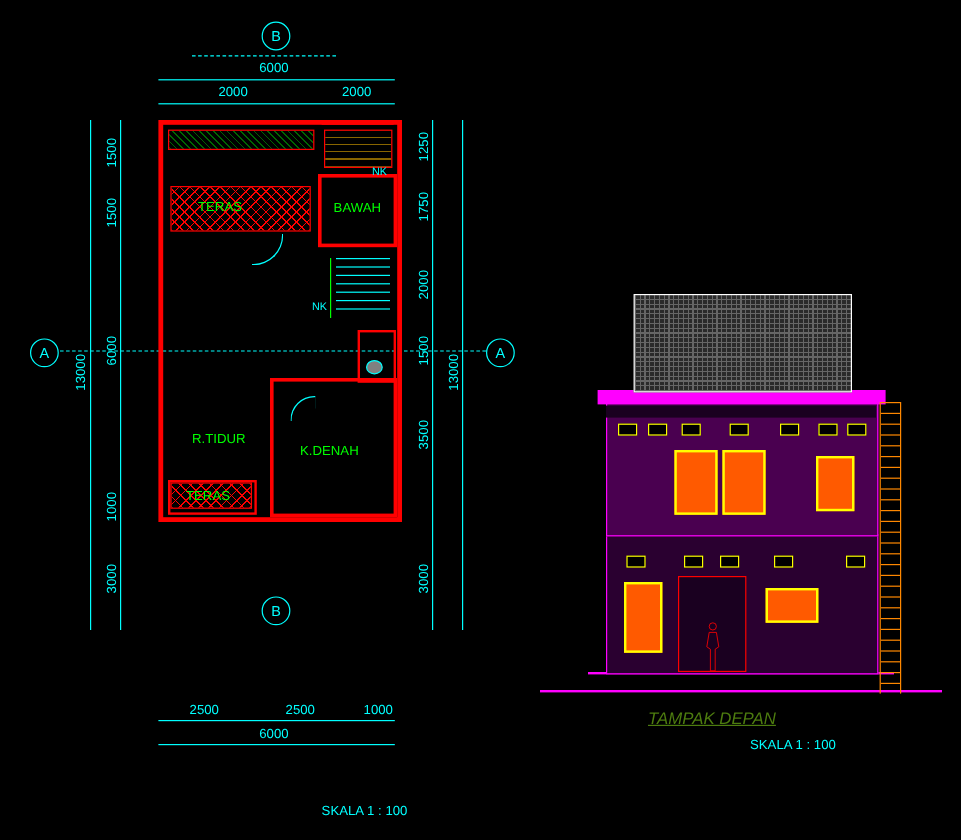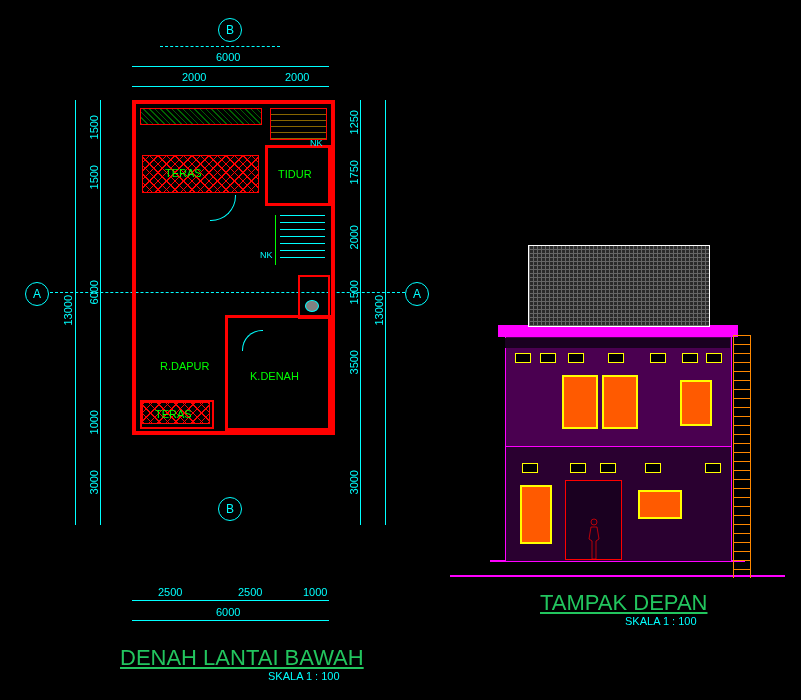--- a/index.html
+++ b/index.html
@@ -19,24 +19,25 @@
   .dim-text-v {
     writing-mode: vertical-rl;
     transform: rotate(180deg);
   }
   .room-label {
     color: #00ff00;
     font-size: 11px;
     position: absolute;
   }
   .title {
-    color: #22c55e;
-    font-size: 22px;
+    color: #4d7c0f;
+    font-size: 14px;
     text-decoration: underline;
     position: absolute;
+    font-style: italic;
   }
   .subtitle {
     color: #00ffff;
     font-size: 11px;
     position: absolute;
   }
   .section-marker {
     position: absolute;
     width: 22px;
     height: 22px;
@@ -206,28 +207,27 @@
 
   <div class="wall-outer" style="left:225px; top:315px; width:100px; height:110px; border:3px solid #ff0000;"></div>
 
   <div class="wall-outer" style="left:140px; top:400px; width:70px; height:25px; border:2px solid #ff0000;"></div>
   <div class="hatch" style="left:142px; top:402px; width:66px; height:20px;"></div>
 
   <div style="position:absolute; left:210px; top:195px; width:25px; height:25px; border-right:1px solid #00ffff; border-bottom:1px solid #00ffff; border-radius:0 0 25px 0;"></div>
   <div style="position:absolute; left:242px; top:330px; width:20px; height:20px; border-left:1px solid #00ffff; border-top:1px solid #00ffff; border-radius:20px 0 0 0;"></div>
 
   <div class="room-label" style="left:165px; top:167px;">TERAS</div>
-  <div class="room-label" style="left:278px; top:168px;">TIDUR</div>
-  <div class="room-label" style="left:160px; top:360px;">R.DAPUR</div>
+  <div class="room-label" style="left:278px; top:168px;">BAWAH</div>
+  <div class="room-label" style="left:160px; top:360px;">R.TIDUR</div>
   <div class="room-label" style="left:250px; top:370px;">K.DENAH</div>
   <div class="room-label" style="left:155px; top:408px;">TERAS</div>
   <div class="nk-label" style="left:310px; top:138px;">NK</div>
   <div class="nk-label" style="left:260px; top:250px;">NK</div>
 
-  <div class="title" style="left:120px; top:645px;">DENAH LANTAI BAWAH</div>
   <div class="subtitle" style="left:268px; top:670px;">SKALA 1 : 100</div>
 </div>
 
 <div style="position:absolute; left:450px; top:220px; width:340px; height:460px;">
 
   <div class="ground" style="left:0; top:355px; width:335px;"></div>
   <div style="position:absolute; left:40px; top:340px; width:255px; border-top:2px solid #ff00ff;"></div>
 
   <div class="elev-body" style="left:55px; top:225px; width:225px; height:115px; background:#2a0030;"></div>
 

